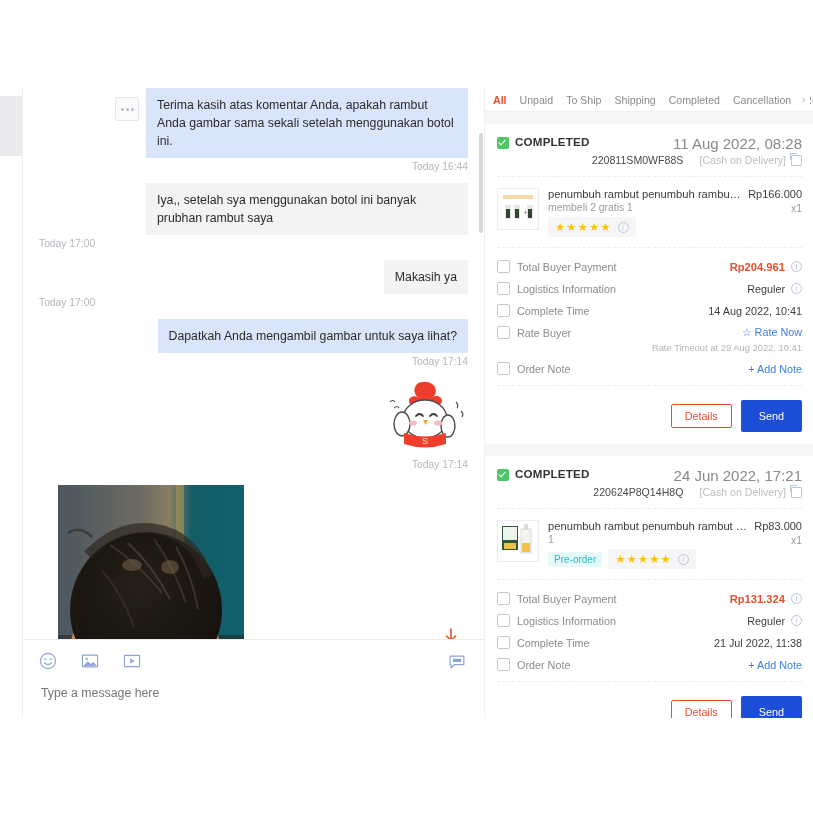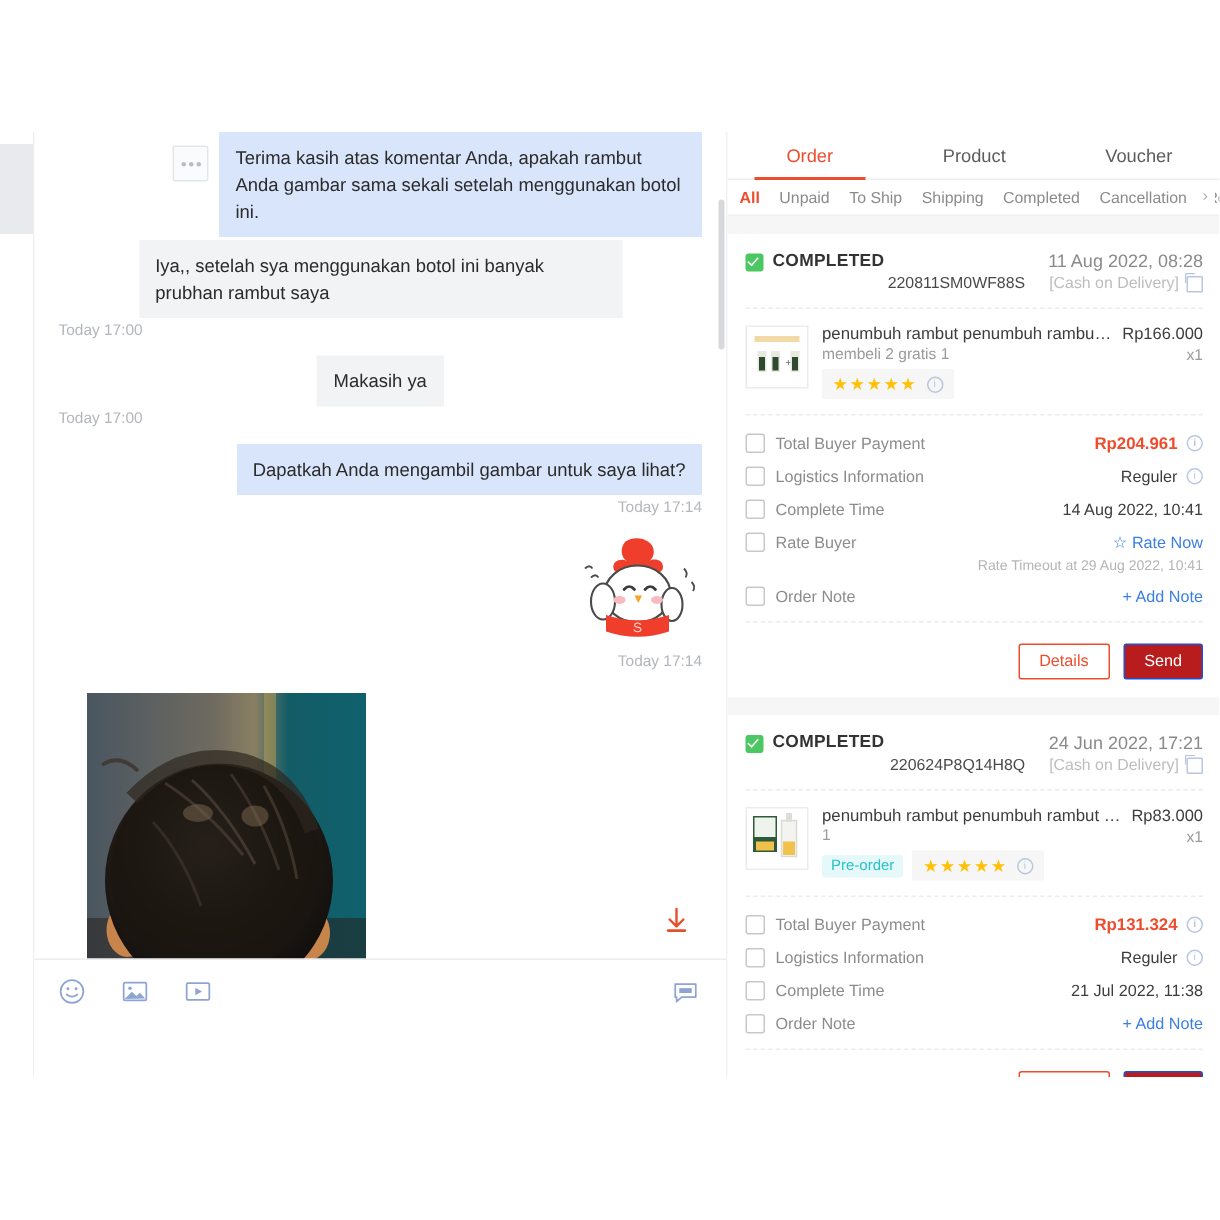--- a/index.html
+++ b/index.html
@@ -39,21 +39,21 @@
   .chat-scrollbar-track{
     position:absolute;right:0px;top:0;width:6px;height:552px;background:transparent;
   }
   .chat-scrollbar-thumb{
     position:absolute;right:1px;top:45px;width:4px;height:100px;
     background:#d6d8dc;border-radius:2px;
   }
 
   .msg-row{position:relative;padding:0 16px;margin-bottom:2px;}
   .msg-row.out{display:flex;justify-content:flex-end;align-items:flex-start;}
-  .msg-row.in{display:flex;justify-content:center;}
+  .msg-row.in{display:flex;justify-content:flex-end;}
 
   .dots-btn{
     width:22px;height:22px;border:1px solid #e4e6ea;background:#fafbfc;
     border-radius:2px;display:flex;align-items:center;justify-content:center;
     margin-right:7px;margin-top:9px;flex:0 0 auto;
   }
   .dots-btn i{
     width:3px;height:3px;border-radius:50%;background:#b9bcc2;display:block;margin:0 1px;
   }
   .dots-inner{display:flex;}
@@ -140,21 +140,21 @@
   .order-head{padding:11px 0 0 0;display:flex;align-items:flex-start;}
   .check-ic{
     width:12px;height:12px;background:#4cc764;border-radius:2px;flex:0 0 auto;
     margin-top:2px;margin-right:6px;position:relative;
   }
   .check-ic:after{
     content:"";position:absolute;left:3px;top:1px;width:3px;height:6px;
     border:solid #ffffff;border-width:0 1.6px 1.6px 0;transform:rotate(42deg);
   }
   .status-txt{font-size:11.6px;font-weight:bold;color:#333333;letter-spacing:.2px;}
-  .order-date{margin-left:auto;font-size:12px;color:#8a8a8a;}
+  .order-date{margin-left:auto;font-size:15px;color:#8a8a8a;}
 
   .order-id-row{margin:2px 0 0 0;display:flex;align-items:center;justify-content:flex-end;}
   .order-id{font-size:10.6px;color:#4a4a4a;}
   .pay-method{font-size:10.6px;color:#bdbdbd;margin-left:16px;}
   .copy-ic{
     width:9px;height:9px;border:1px solid #b9c6e0;margin-left:5px;position:relative;
     border-radius:1px;
   }
   .copy-ic:before{
     content:"";position:absolute;left:-2.5px;top:-2.5px;width:6px;height:6px;
@@ -202,21 +202,21 @@
   .kv-val{margin-left:auto;font-size:10.8px;color:#3d3d3d;display:flex;align-items:center;}
   .kv-val.money{color:#ee4d2d;font-weight:bold;font-size:11.2px;padding-left:44px;}
   .kv-val.blue{color:#3b7fe0;}
   .sub-note{text-align:right;font-size:9.4px;color:#b5b5b5;margin-top:3px;}
 
   .card-actions{display:flex;justify-content:flex-end;align-items:center;gap:9px;padding:13px 0 12px 0;}
   .btn{
     font-size:10.8px;padding:4px 13px;border-radius:2px;cursor:pointer;line-height:14px;
   }
   .btn.ghost{border:1px solid #ee4d2d;color:#ee4d2d;background:#fff;}
-  .btn.solid{background:#b91c1c;color:#ffffff;border:1px solid #1d4ed8;}
+  .btn.solid{background:#1d4ed8;color:#ffffff;border:5px solid #1d4ed8;}
   .kv-group{padding-top:2px;}
 </style>
 </head>
 <body>
 
 <div class="screen">
   <div class="window">
 
     <div class="left-sliver">
       <div class="chunk"></div>
@@ -229,20 +229,21 @@
             <div class="msg-row out">
               <div class="dots-btn">
                 <span class="dots-inner">
                   <i></i>
                   <i></i>
                   <i></i>
                 </span>
               </div>
               <div class="bubble blue">Terima kasih atas komentar Anda, apakah rambut Anda gambar sama sekali setelah menggunakan botol ini.</div>
             </div>
+            <div class="stamp right">Today 16:44</div>
             <div class="msg-row in">
               <div class="bubble grey">Iya,, setelah sya menggunakan botol ini banyak prubhan rambut saya</div>
             </div>
             <div class="stamp left">Today 17:00</div>
             <div class="msg-row in">
               <div class="bubble grey">Makasih ya</div>
             </div>
             <div class="stamp left">Today 17:00</div>
             <div class="msg-row out">
               <div class="bubble blue">Dapatkah Anda mengambil gambar untuk saya lihat?</div>
@@ -335,30 +336,26 @@
                 <path d="M8 7.2 L13 10 L8 12.8 Z" fill="#8ea4d2"></path>
               </svg>
           </span>
         </div>
         <span class="tool-right">
           <svg viewBox="0 0 20 20" width="18" height="18">
               <path d="M2.4 3.4 H17.6 V13 H7.2 L3.4 16.4 V13 H2.4 Z" fill="none" stroke="#8ea4d2" stroke-width="1.3" stroke-linejoin="round"></path>
               <rect x="5.4" y="6.4" width="9.2" height="3.6" fill="#8ea4d2"></rect>
             </svg>
         </span>
+        <input class="msg-input" type="text" placeholder="Type a message here" style="">
       </div>
     </div>
 
     <div class="order-panel">
 
-      <div class="top-tabs" id="top-tabs">
-          <div class="top-tab active">Order</div>
-          <div class="top-tab">Product</div>
-          <div class="top-tab">Voucher</div>
-        </div>
 
       <div class="filter-bar">
         <div id="filters" style="display:flex;align-items:center;">
             <div class="filter active">All</div>
             <div class="filter">Unpaid</div>
             <div class="filter">To Ship</div>
             <div class="filter">Shipping</div>
             <div class="filter">Completed</div>
             <div class="filter">Cancellation</div>
             <div class="filter clipped">Return R</div>

